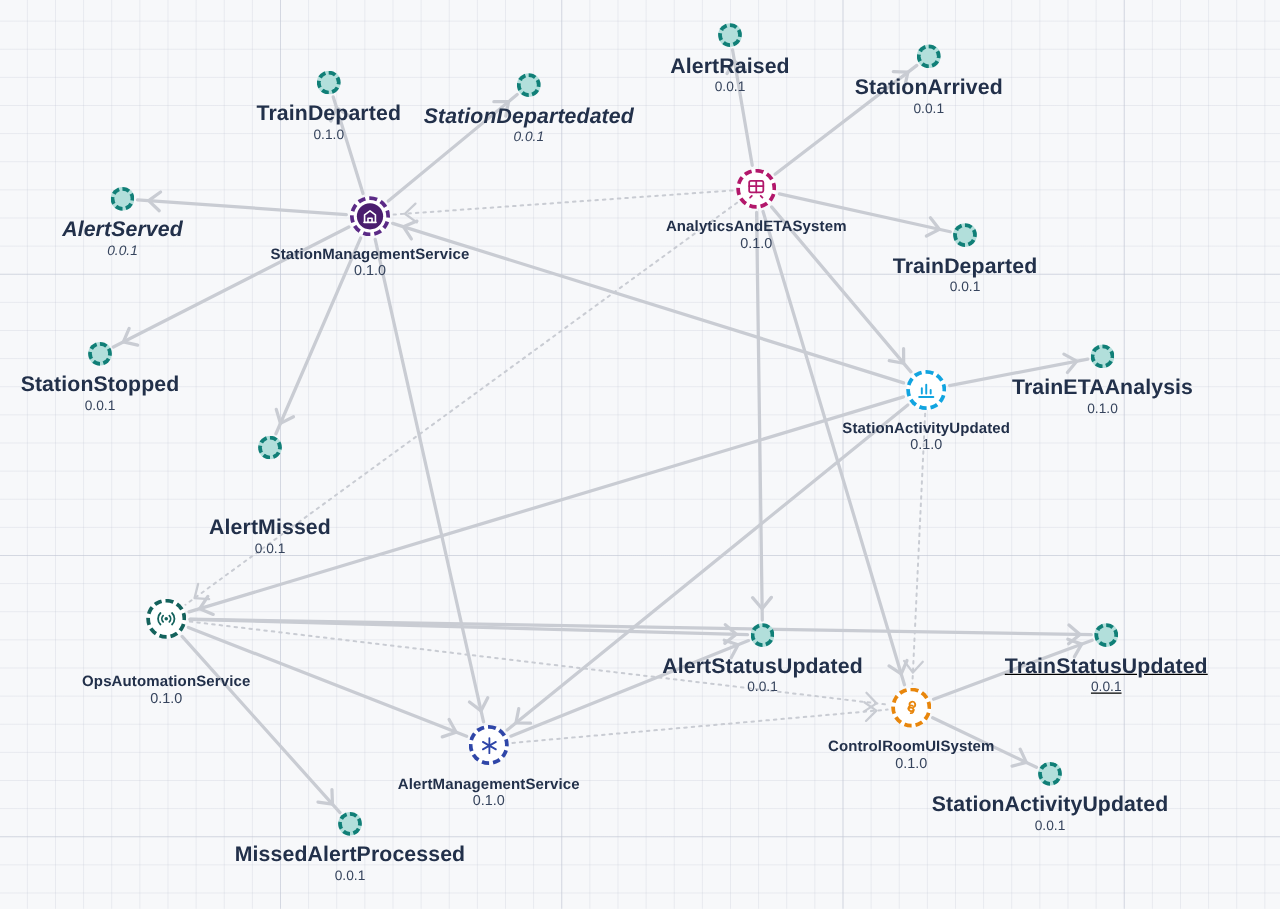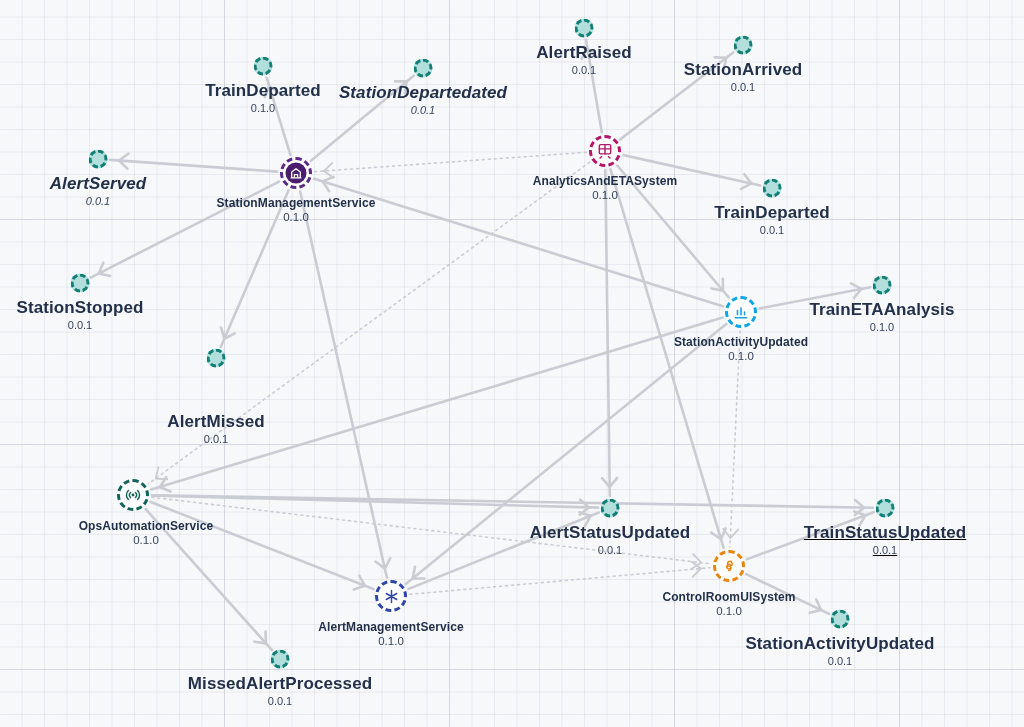--- a/index.html
+++ b/index.html
@@ -161,21 +161,21 @@
   <div class="node" style="left:133px;top:495px;width:40px;height:40px;">
     <div class="svc-ring" style="border-color:#14625c;"></div>
     <div class="svc-core" style="background:#ffffff;">
       <svg width="17" height="17" viewBox="0 0 24 24" fill="none" stroke="#14625c" stroke-width="2" stroke-linecap="round" stroke-linejoin="round">
         <circle cx="12" cy="12" r="2" fill="#14625c" stroke="none"></circle>
         <path d="M8.5 8.5a5 5 0 0 0 0 7M15.5 8.5a5 5 0 0 1 0 7"></path>
         <path d="M5.5 5.5a9 9 0 0 0 0 13M18.5 5.5a9 9 0 0 1 0 13"></path>
       </svg>
     </div>
   </div>
-  <div class="cap svc" style="left:133px;top:519px;margin-left:13px;">
+  <div class="cap svc" style="left:133px;top:538px;">
     <span class="nm">OpsAutomationService</span>
     <span class="vr">0.1.0</span>
   </div>
 
   <div class="node" style="left:391px;top:596px;width:40px;height:40px;">
     <div class="svc-ring" style="border-color:#2f46a8;"></div>
     <div class="svc-core" style="background:#ffffff;">
       <svg width="16" height="16" viewBox="0 0 24 24" fill="none" stroke="#2f46a8" stroke-width="2.2" stroke-linecap="round">
         <path d="M12 3v18M4.2 7.5l15.6 9M19.8 7.5l-15.6 9"></path>
       </svg>

